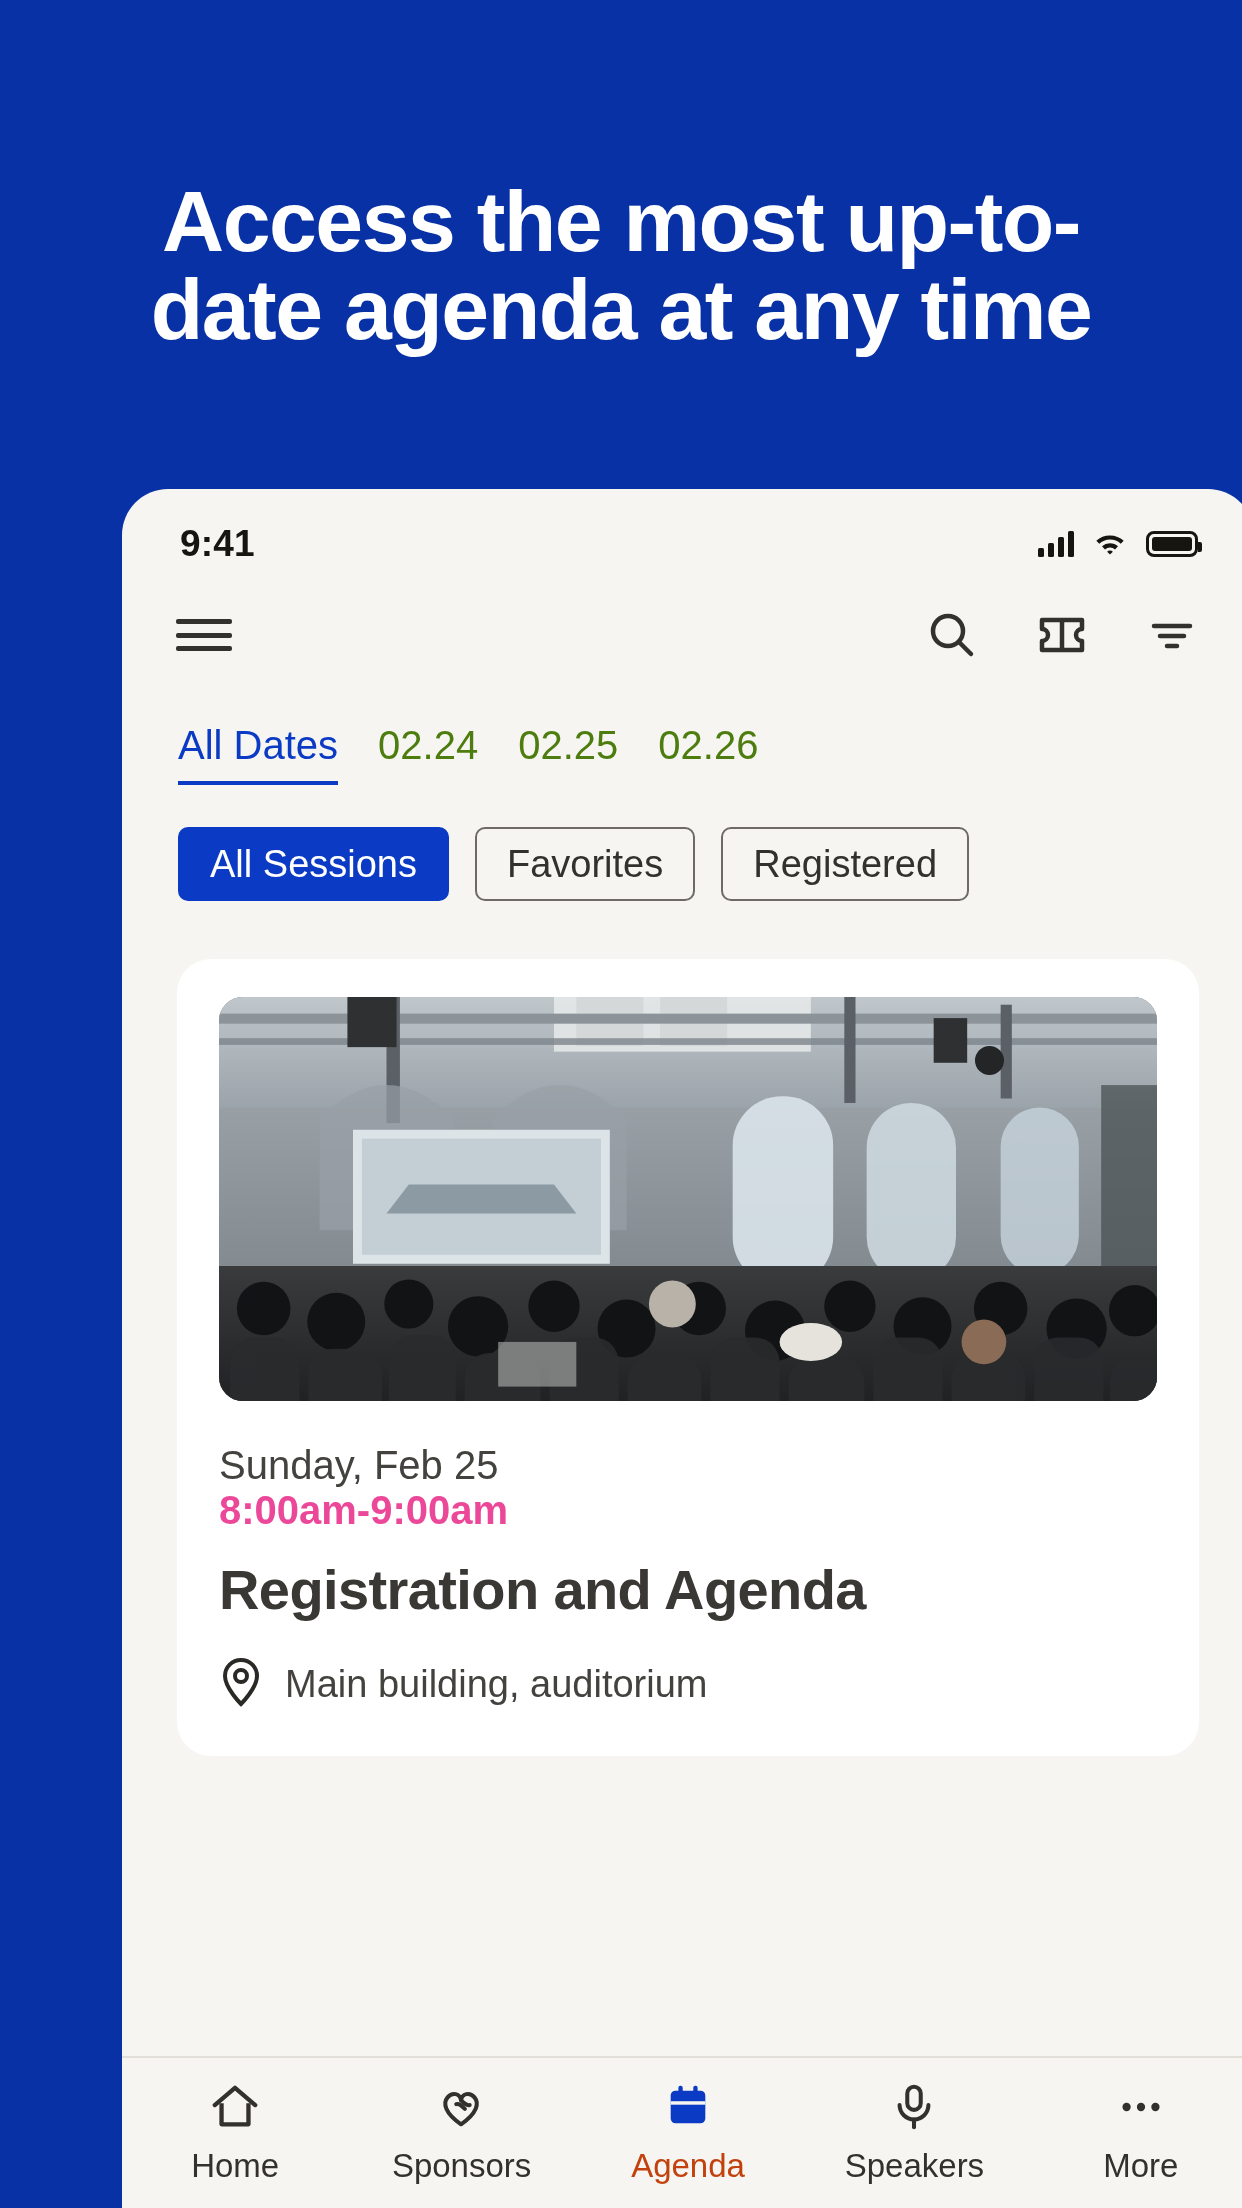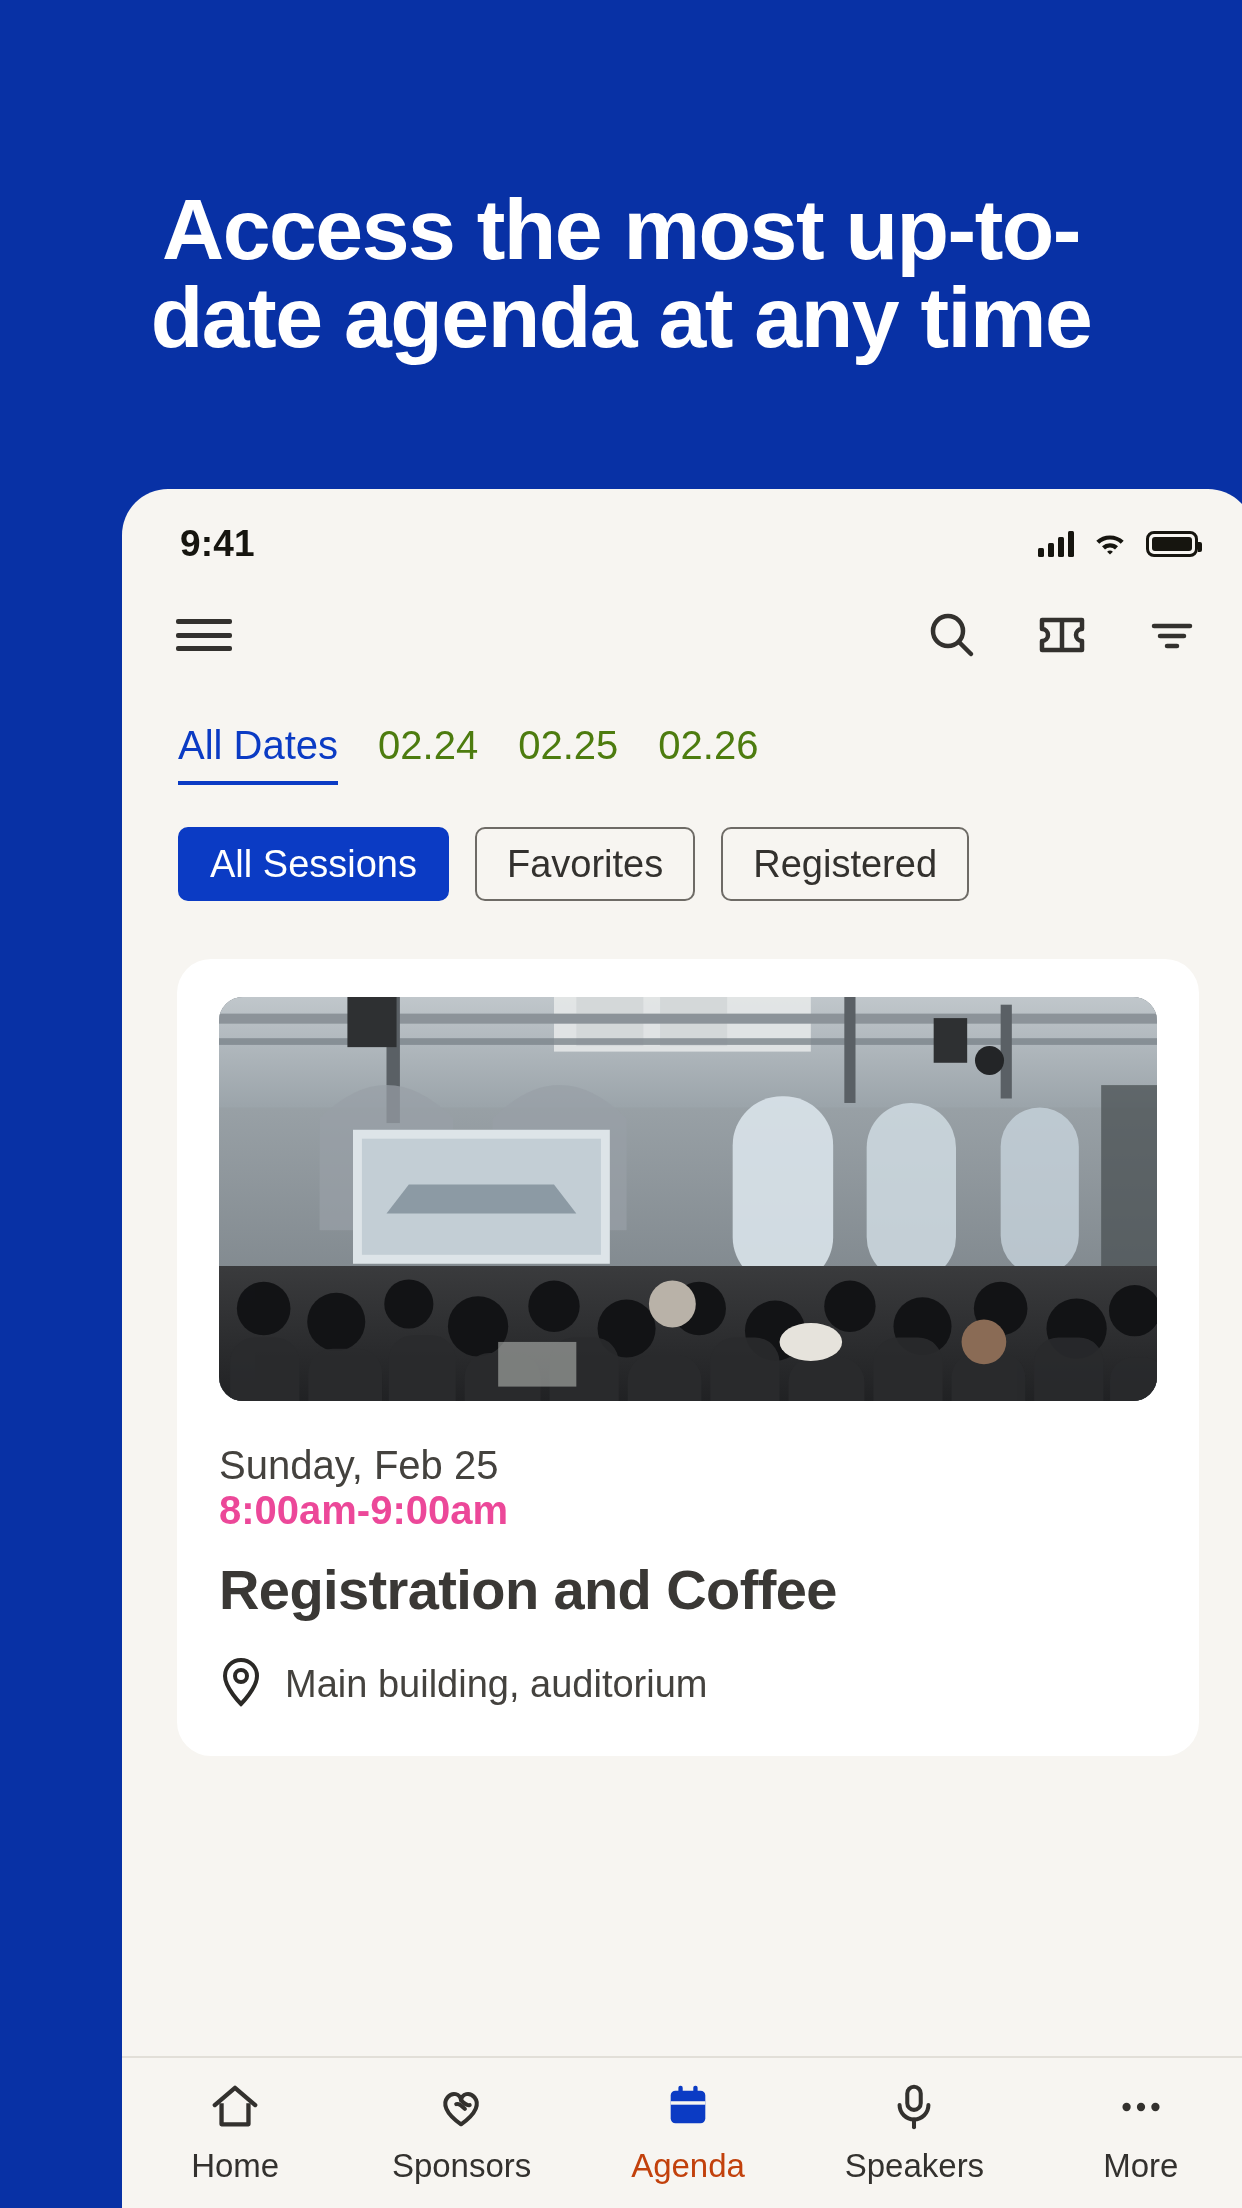--- a/index.html
+++ b/index.html
@@ -6,21 +6,21 @@
   html, body {
     width:1242px; height:2208px;
     background:#0831A5;
     font-family:"Liberation Sans", sans-serif;
     overflow:hidden;
   }
   .stage { position:relative; width:1242px; height:2208px; background:#0831A5; }
 
   
   .headline {
-    position:absolute; top:186px; left:0; width:1242px;
+    position:absolute; top:178px; left:0; width:1242px;
     text-align:center; color:#FFFFFF;
     font-size:86px; font-weight:700; line-height:1.02;
     letter-spacing:-1.5px;
     padding:0 70px;
   }
   .headline .l2 { display:block; }
 
   
   .phone {
     position:absolute; left:122px; top:489px;
@@ -265,21 +265,21 @@
             </g>
             <ellipse cx="530" cy="330" rx="28" ry="17" fill="#E6E3DC"></ellipse>
             <circle cx="406" cy="296" r="21" fill="#B9B2A8"></circle>
             <circle cx="685" cy="330" r="20" fill="#8A6B55"></circle>
             <rect x="250" y="330" width="70" height="40" fill="#BFC2C0" opacity="0.55"></rect>
           </svg>
         </div>
 
         <div class="card-date">Sunday, Feb 25</div>
         <div class="card-time">8:00am-9:00am</div>
-        <div class="card-title">Registration and Coffee</div>
+        <div class="card-title">Registration and Agenda</div>
 
         <div class="card-loc">
           <span>
             <svg viewBox="0 0 44 52" width="44" height="52">
               <path d="M22 4c-9 0-16 7-16 16 0 12 16 28 16 28s16-16 16-28c0-9-7-16-16-16z" fill="none" stroke="#2B2926" stroke-width="4"></path>
               <circle cx="22" cy="20" r="6" fill="none" stroke="#2B2926" stroke-width="4"></circle>
             </svg>
           </span>
           <span class="card-loc-text">Main building, auditorium</span>
         </div>

